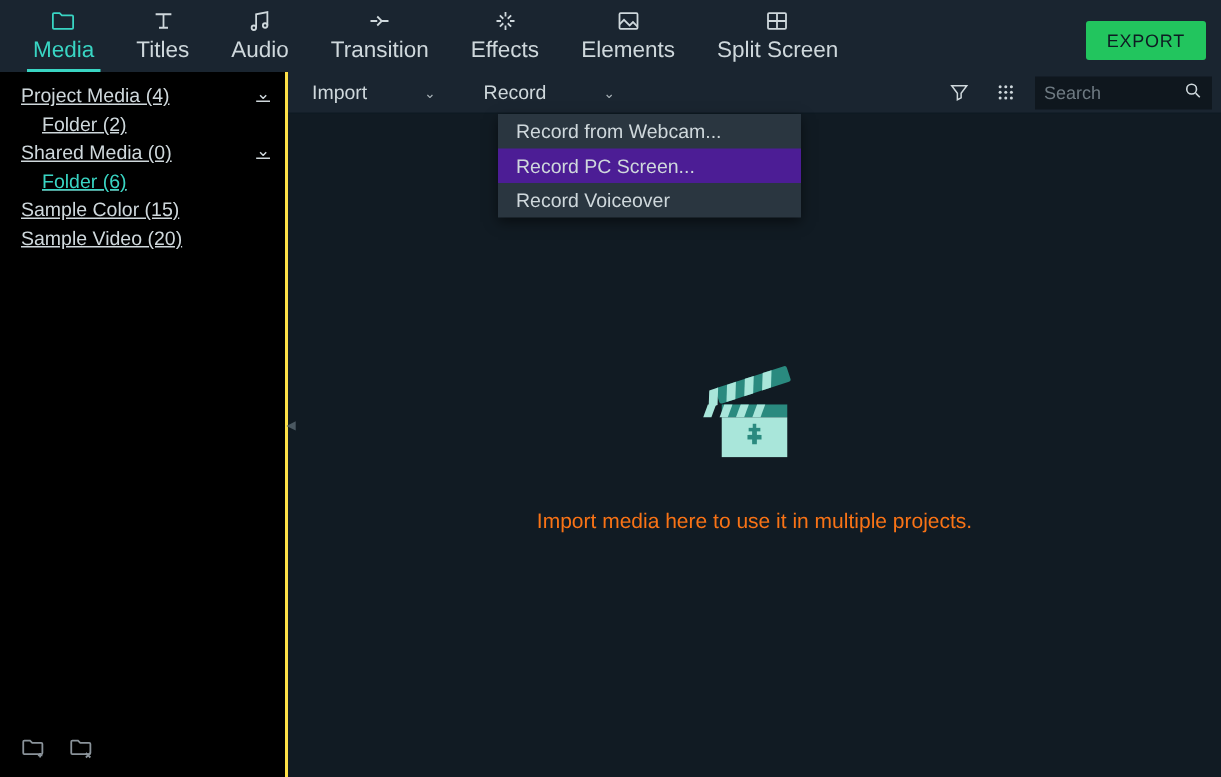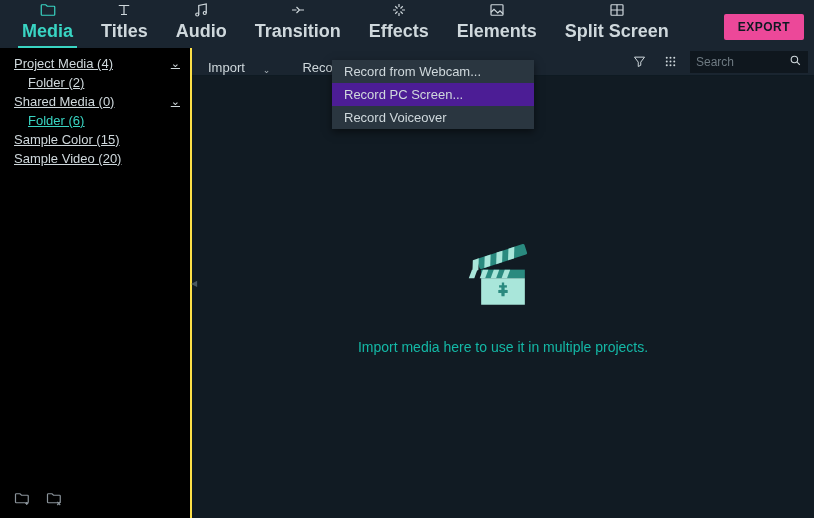--- a/index.html
+++ b/index.html
@@ -33,28 +33,28 @@
   content: "";
   position: absolute;
   bottom: 0;
   left: 10px;
   right: 10px;
   height: 2px;
   background: #39d5c3;
 }
 .tab-icon { height: 18px; display: flex; align-items: center; justify-content: center; margin-bottom: 2px; }
 .tab-icon svg { width: 18px; height: 18px; }
-.tab-label { font-size: 18px; font-weight: bold; }
+.tab-label { font-size: 15px; }
 .export-btn {
   margin-left: auto;
   margin-right: 10px;
   margin-bottom: 8px;
-  background: #ec4899;
+  background: #22c55e;
   color: #0e1a22;
-  font-weight: 700;
+  font-weight: 400;
   font-size: 12px;
   padding: 6px 14px;
   border-radius: 2px;
   cursor: pointer;
   letter-spacing: 0.5px;
 }
 .main {
   display: flex;
   height: calc(100% - 48px);
 }
@@ -98,22 +98,22 @@
 .toolbar {
   height: 28px;
   display: flex;
   align-items: center;
   background: #1a2530;
   border-bottom: 1px solid #0e1a22;
   position: relative;
 }
 .tb-btn {
   display: flex;
-  align-items: flex-end;
-  gap: 18px;
+  align-items: center;
+  gap: 38px;
   padding: 0 16px;
   height: 100%;
   cursor: pointer;
   color: #cfd8dc;
 }
 .tb-btn .caret { font-size: 9px; opacity: 0.8; }
 .tb-spacer { flex: 1; }
 .tb-icon { padding: 0 8px; cursor: pointer; display: flex; align-items: center; }
 .tb-icon svg { width: 15px; height: 15px; }
 .search {
@@ -131,21 +131,21 @@
   border: none;
   outline: none;
   color: #cfd8dc;
   width: 100%;
   font-size: 12px;
 }
 .search input::placeholder { color: #6e7a82; }
 .search svg { width: 13px; height: 13px; }
 .dropdown {
   position: absolute;
-  top: 12px;
+  top: 28px;
   left: 140px;
   width: 202px;
   background: #2a3640;
   box-shadow: 0 3px 8px rgba(0,0,0,0.5);
   z-index: 100;
 }
 .dd-item {
   padding: 4px 12px;
   cursor: pointer;
   font-size: 13px;
@@ -153,21 +153,21 @@
 .dd-item.highlight { background: #4c1d95; }
 .canvas {
   flex: 1;
   display: flex;
   flex-direction: column;
   align-items: center;
   justify-content: center;
   gap: 18px;
 }
 .hint {
-  color: #14b8a6;
+  color: #f97316;
   font-size: 14px;
 }
 .collapse-handle {
   position: absolute;
   left: -1px;
   top: 50%;
   width: 6px;
   height: 40px;
   transform: translateY(-50%);
   display: flex;

